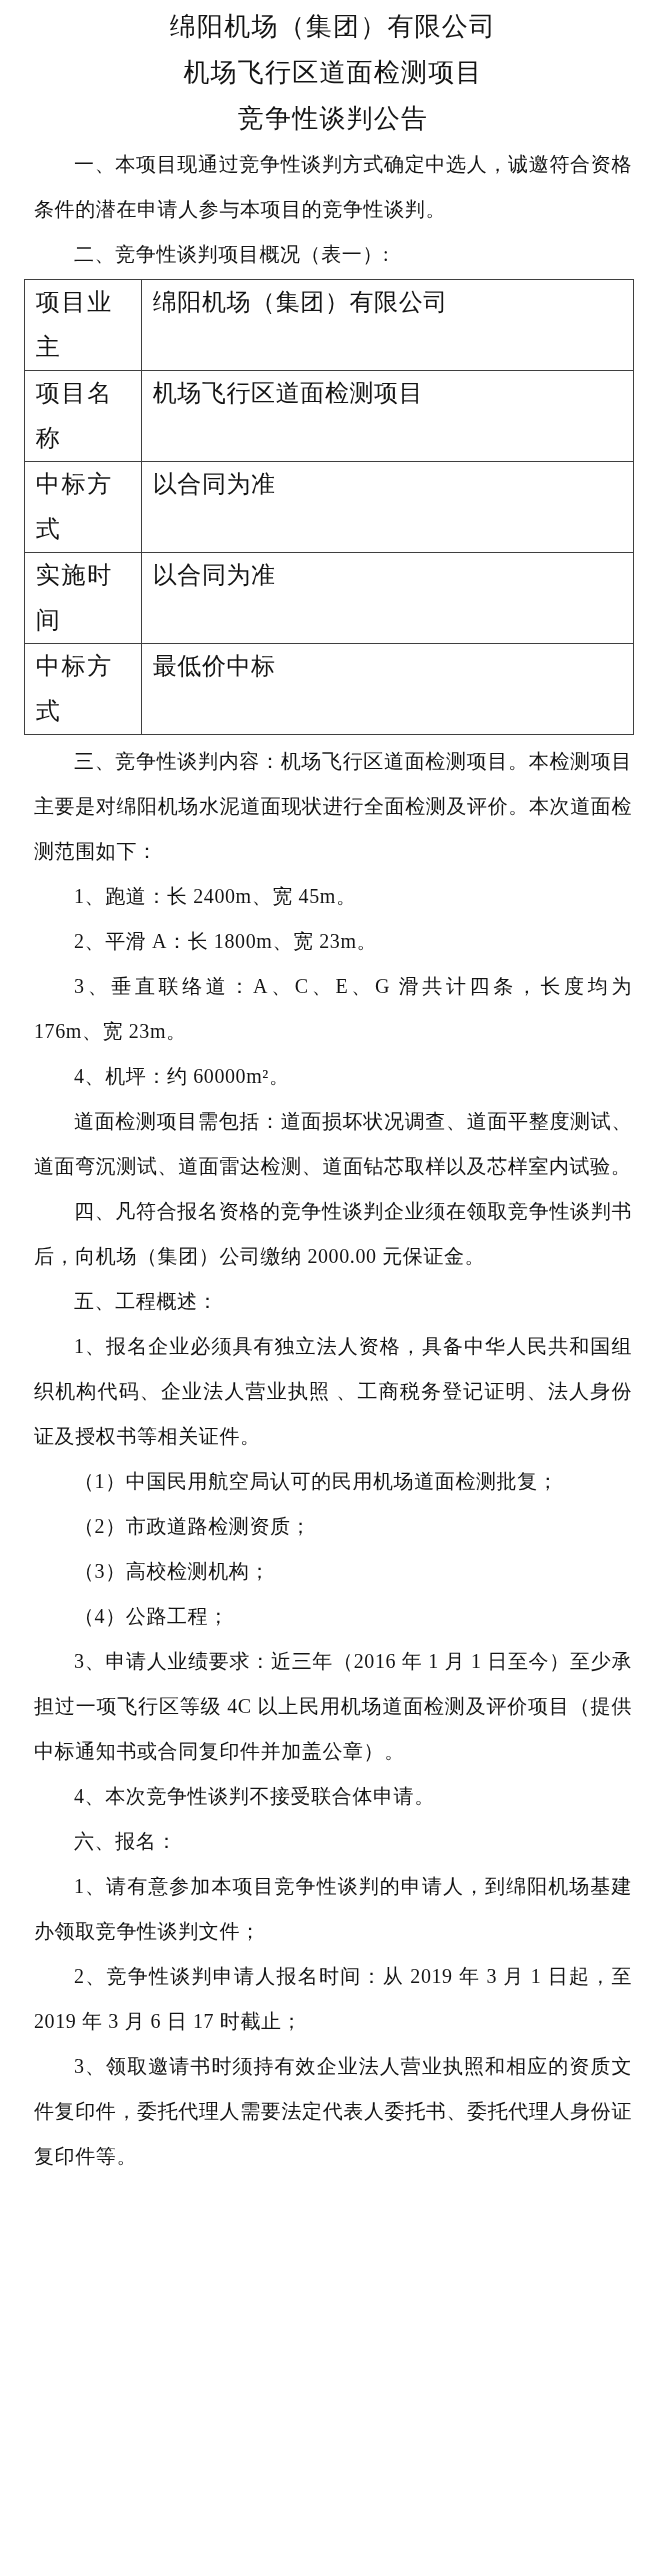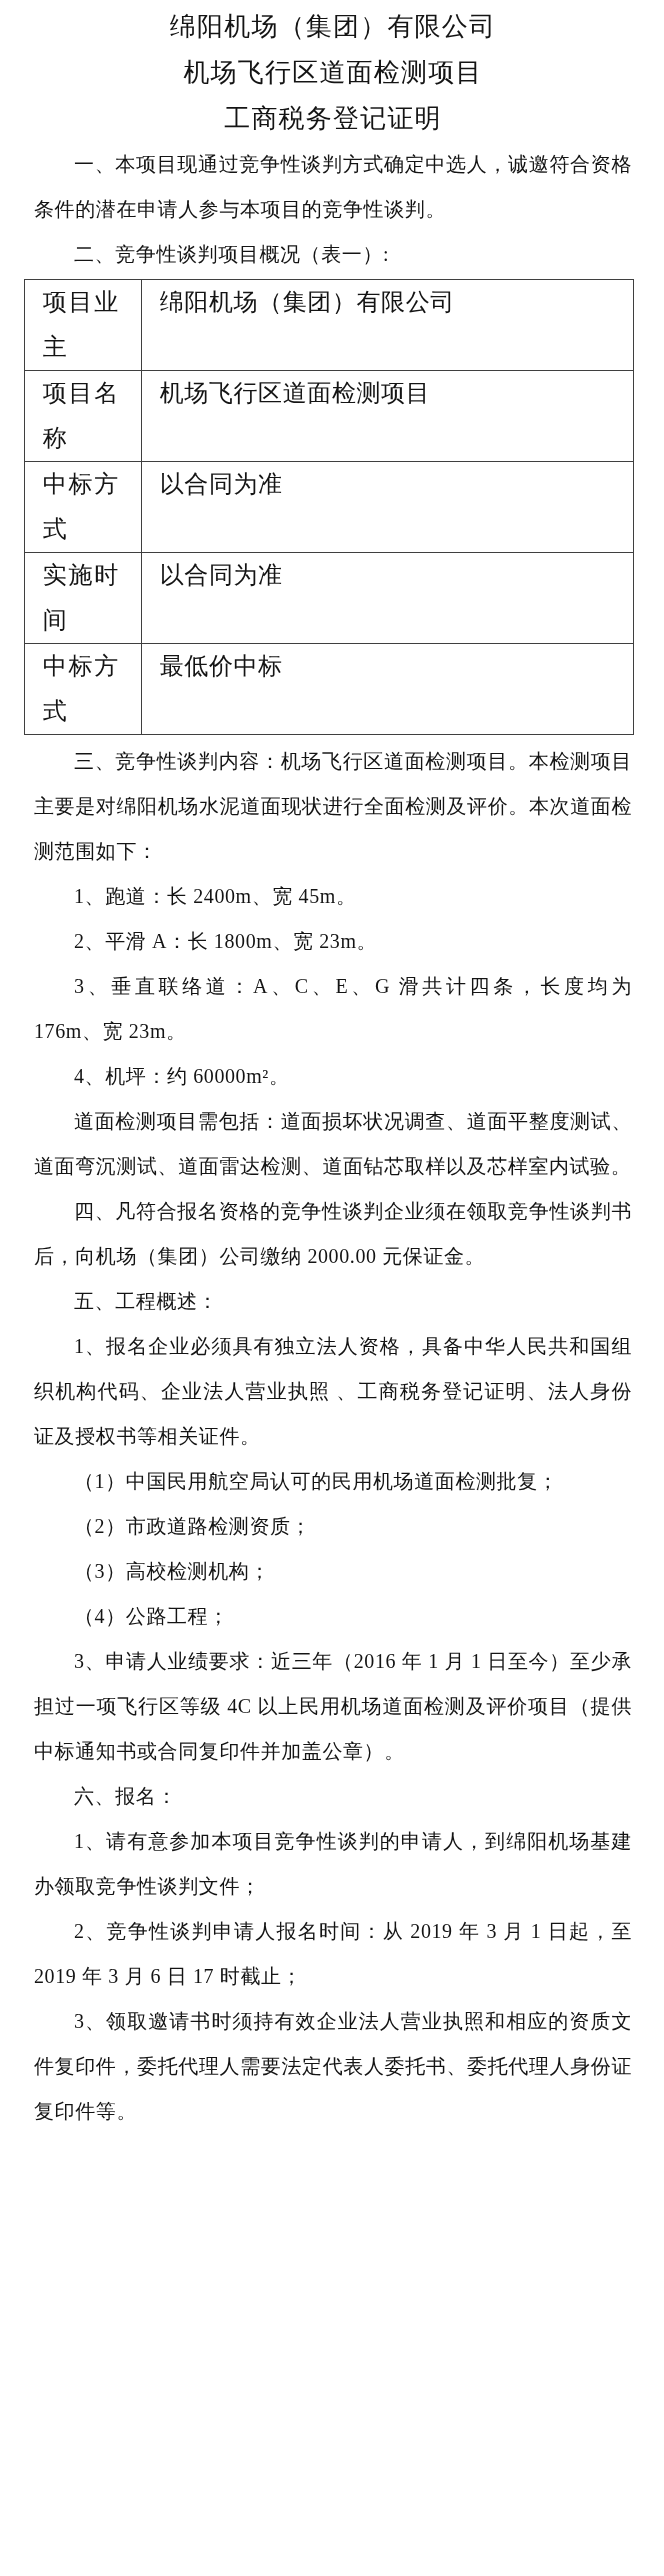--- a/index.html
+++ b/index.html
@@ -33,37 +33,37 @@
     width:610px;
     margin-left:-10.3px;
     margin-top:2.4px;
     margin-bottom:3.6px;
   }
   .overview-table td{
     border:1.2px solid #3f3f3f;
     font-size:24px;
     line-height:45px;
     vertical-align:top;
-    padding:0 18px;
+    padding:0 11px;
     letter-spacing:0.6px;
     text-align:justify;
   }
   .overview-table td.label{
     letter-spacing:1.8px;
     text-align:left;
   }
 </style>
 </head>
 <body>
 
 <div class="doc">
 
   <h1 class="title">绵阳机场（集团）有限公司</h1>
   <h2 class="title">机场飞行区道面检测项目</h2>
-  <h3 class="title">工商税务登记证明</h3>
+  <h3 class="title">竞争性谈判公告</h3>
 
   <p class="para indent">一、本项目现通过竞争性谈判方式确定中选人，诚邀符合资格条件的潜在申请人参与本项目的竞争性谈判。</p>
   <p class="para indent">二、竞争性谈判项目概况（表一）:</p>
 
   <table class="overview-table">
     <colgroup>
         <col style="width:117px">
         <col>
       </colgroup>
     <tbody>
@@ -97,19 +97,20 @@
   <p class="para indent">4、机坪：约 60000m²。</p>
   <p class="para indent">道面检测项目需包括：道面损坏状况调查、道面平整度测试、道面弯沉测试、道面雷达检测、道面钻芯取样以及芯样室内试验。</p>
   <p class="para indent">四、凡符合报名资格的竞争性谈判企业须在领取竞争性谈判书后，向机场（集团）公司缴纳 2000.00 元保证金。</p>
   <p class="para indent">五、工程概述：</p>
   <p class="para indent">1、报名企业必须具有独立法人资格，具备中华人民共和国组织机构代码、企业法人营业执照 、工商税务登记证明、法人身份证及授权书等相关证件。</p>
   <p class="para indent">（1）中国民用航空局认可的民用机场道面检测批复；</p>
   <p class="para indent">（2）市政道路检测资质；</p>
   <p class="para indent">（3）高校检测机构；</p>
   <p class="para indent">（4）公路工程；</p>
   <p class="para indent">3、申请人业绩要求：近三年（2016 年 1 月 1 日至今）至少承担过一项飞行区等级 4C 以上民用机场道面检测及评价项目（提供中标通知书或合同复印件并加盖公章）。</p>
+  <p class="para indent">4、本次竞争性谈判不接受联合体申请。</p>
   <p class="para indent">六、报名：</p>
   <p class="para indent">1、请有意参加本项目竞争性谈判的申请人，到绵阳机场基建办领取竞争性谈判文件；</p>
   <p class="para indent">2、竞争性谈判申请人报名时间：从 2019 年 3 月 1 日起，至 2019 年 3 月 6 日 17 时截止；</p>
   <p class="para indent">3、领取邀请书时须持有效企业法人营业执照和相应的资质文件复印件，委托代理人需要法定代表人委托书、委托代理人身份证复印件等。</p>
 
 </div>
 
 
 </body></html>

